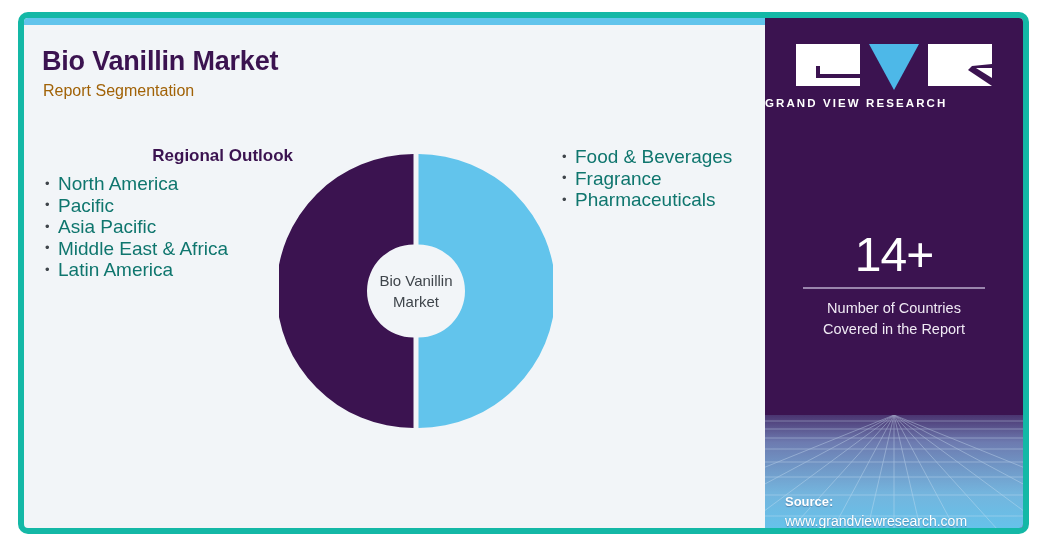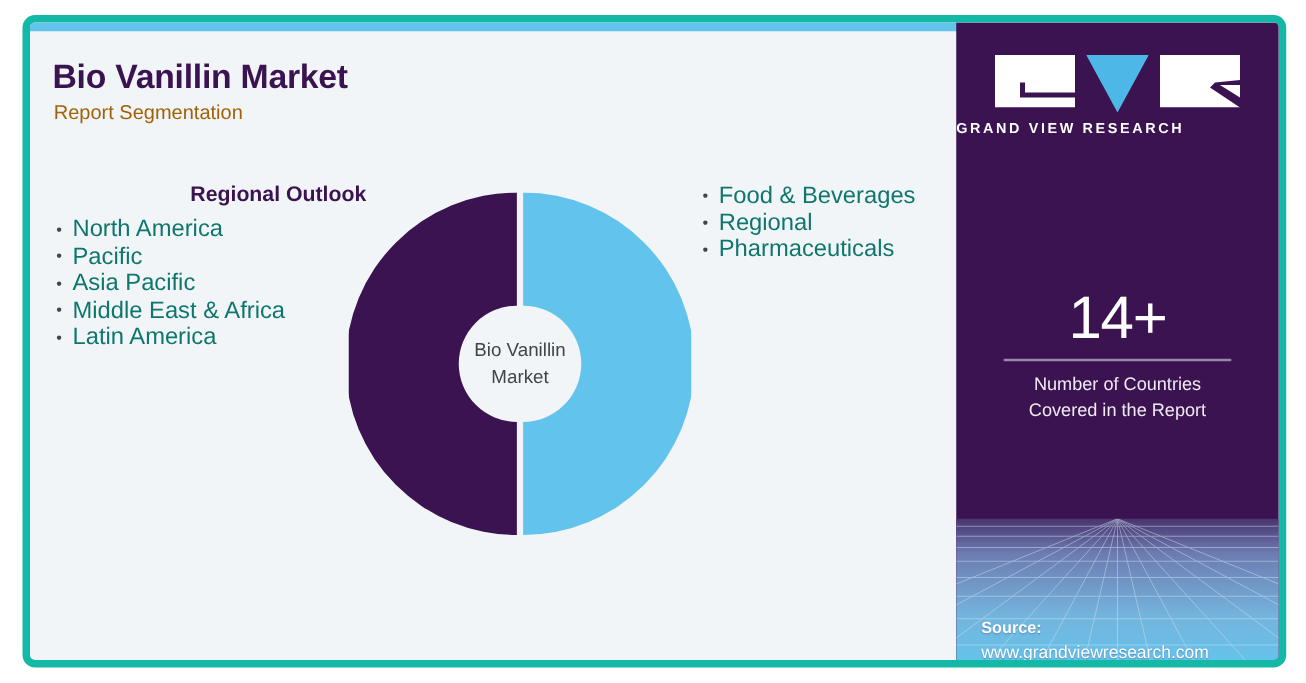--- a/index.html
+++ b/index.html
@@ -190,21 +190,21 @@
         <li>Pacific</li>
         <li>Asia Pacific</li>
         <li>Middle East &amp; Africa</li>
         <li>Latin America</li>
       </ul>
     </div>
 
     <div class="outlook enduse">
       <ul>
         <li>Food &amp; Beverages</li>
-        <li>Regional</li>
+        <li>Fragrance</li>
         <li>Pharmaceuticals</li>
       </ul>
     </div>
 
     <div class="donut">
       <svg width="274" height="274" viewBox="0 0 274 274">
 
         <path fill="#3b1350" d="M 134.5 0 A 137 137 0 0 0 134.5 274 L 134.5 183.5 A 46.5 46.5 0 0 1 134.5 90.5 Z"></path>
 
         <path fill="#62c4ec" d="M 139.5 0 A 137 137 0 0 1 139.5 274 L 139.5 183.5 A 46.5 46.5 0 0 0 139.5 90.5 Z"></path>

